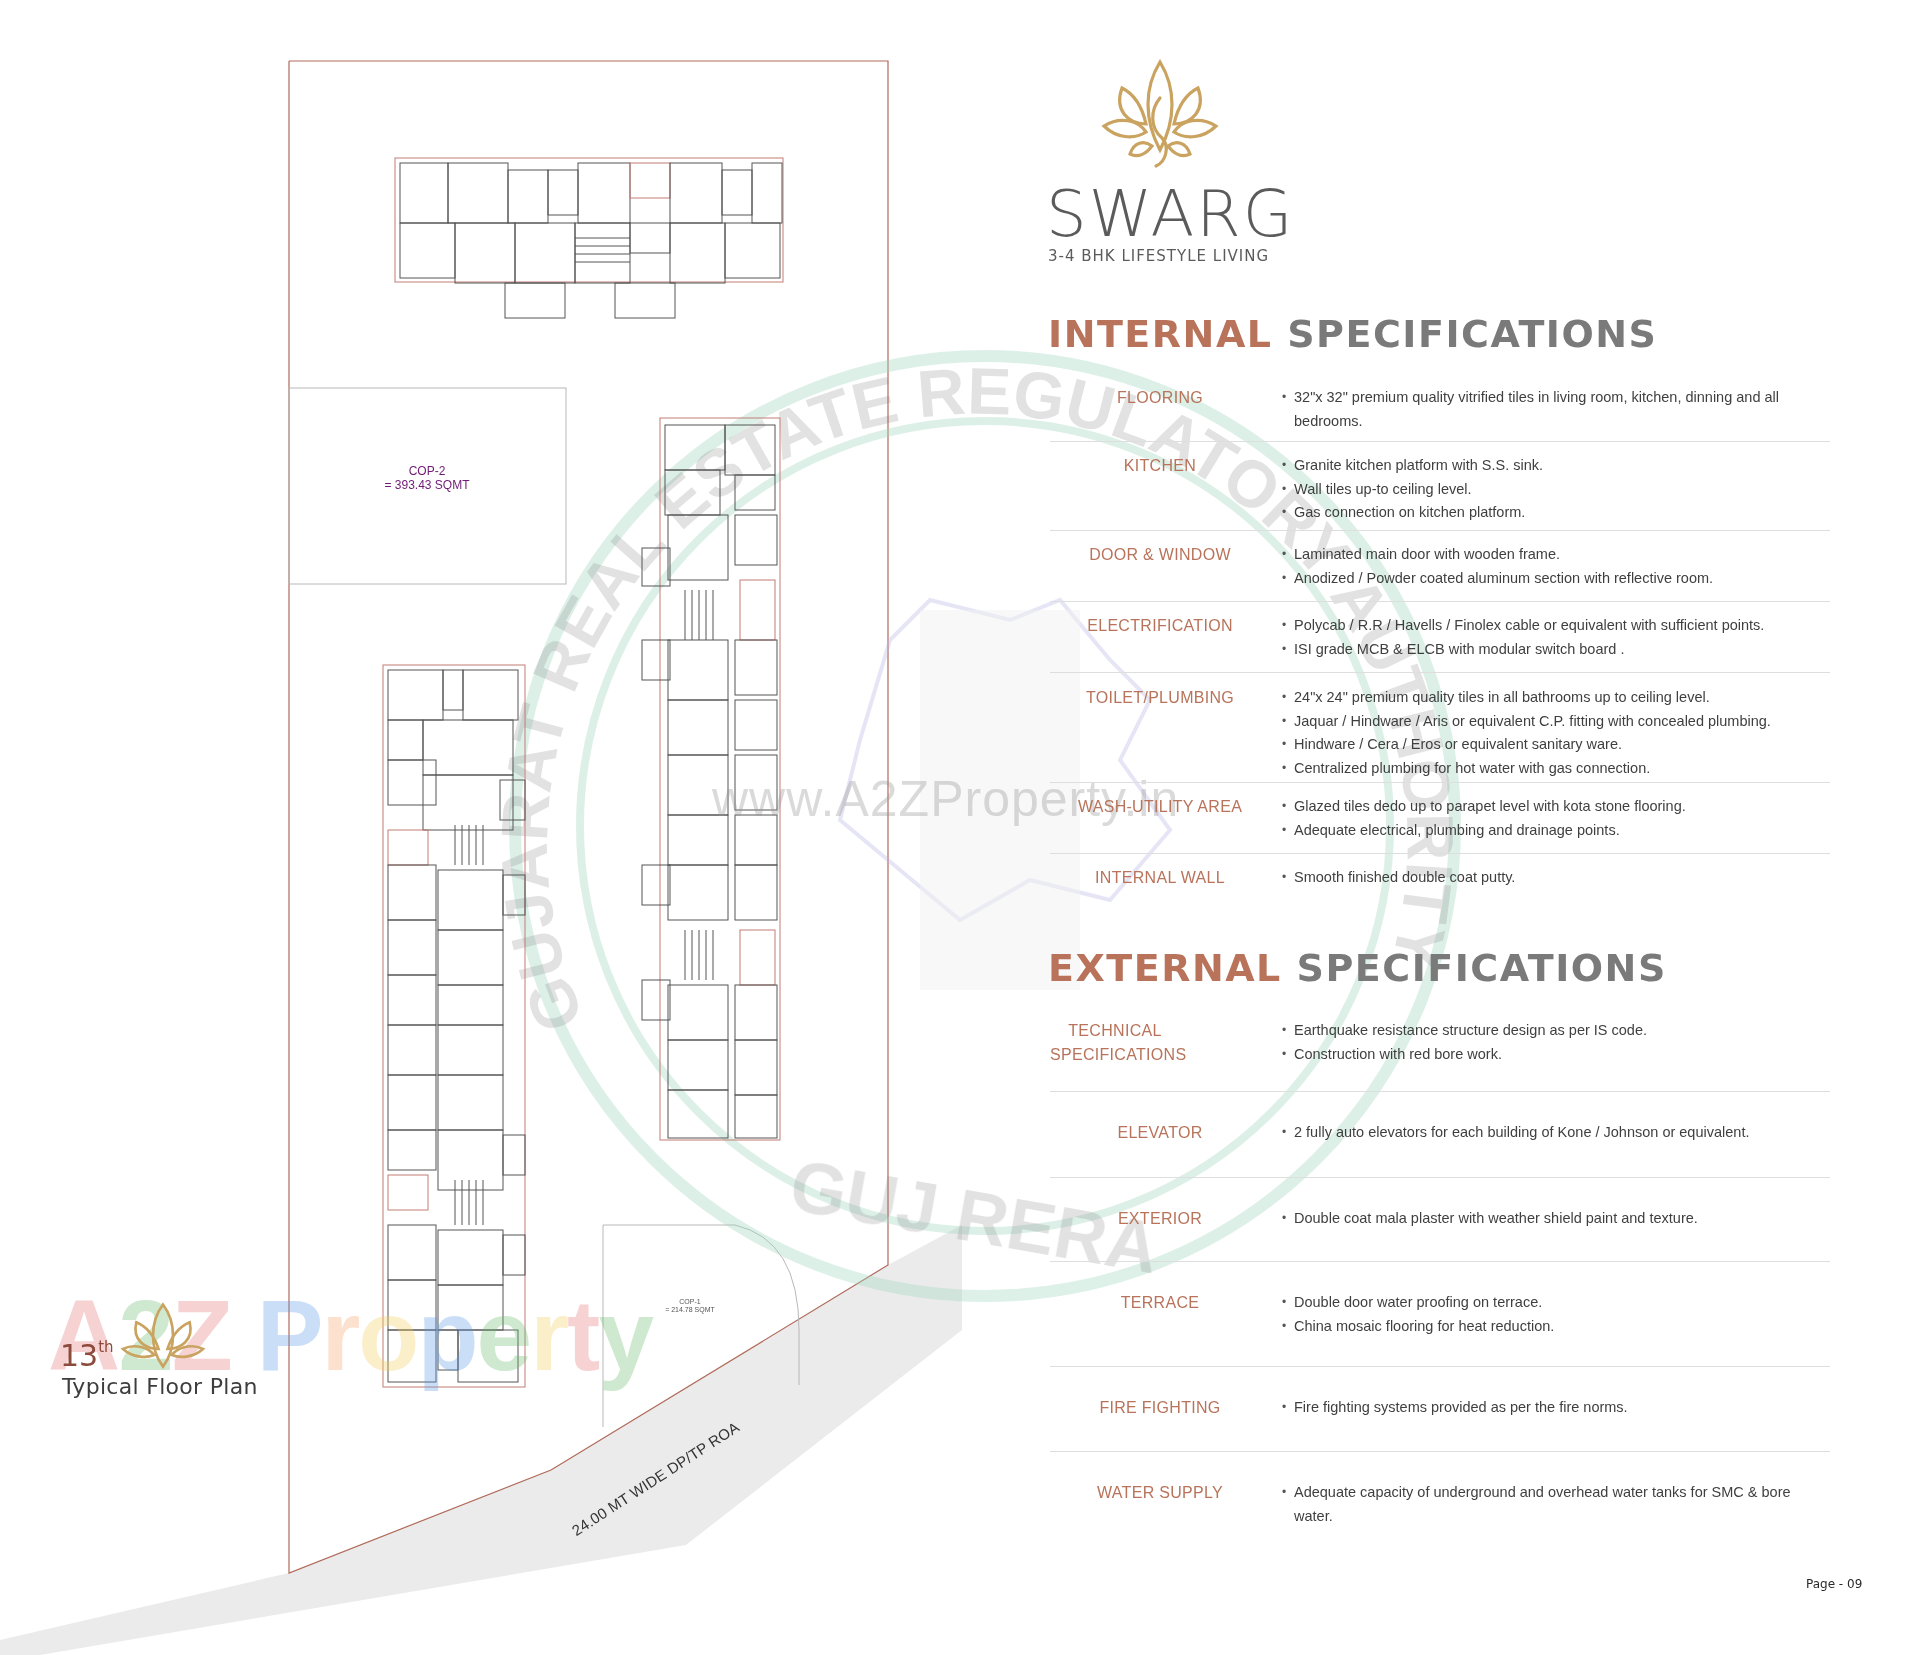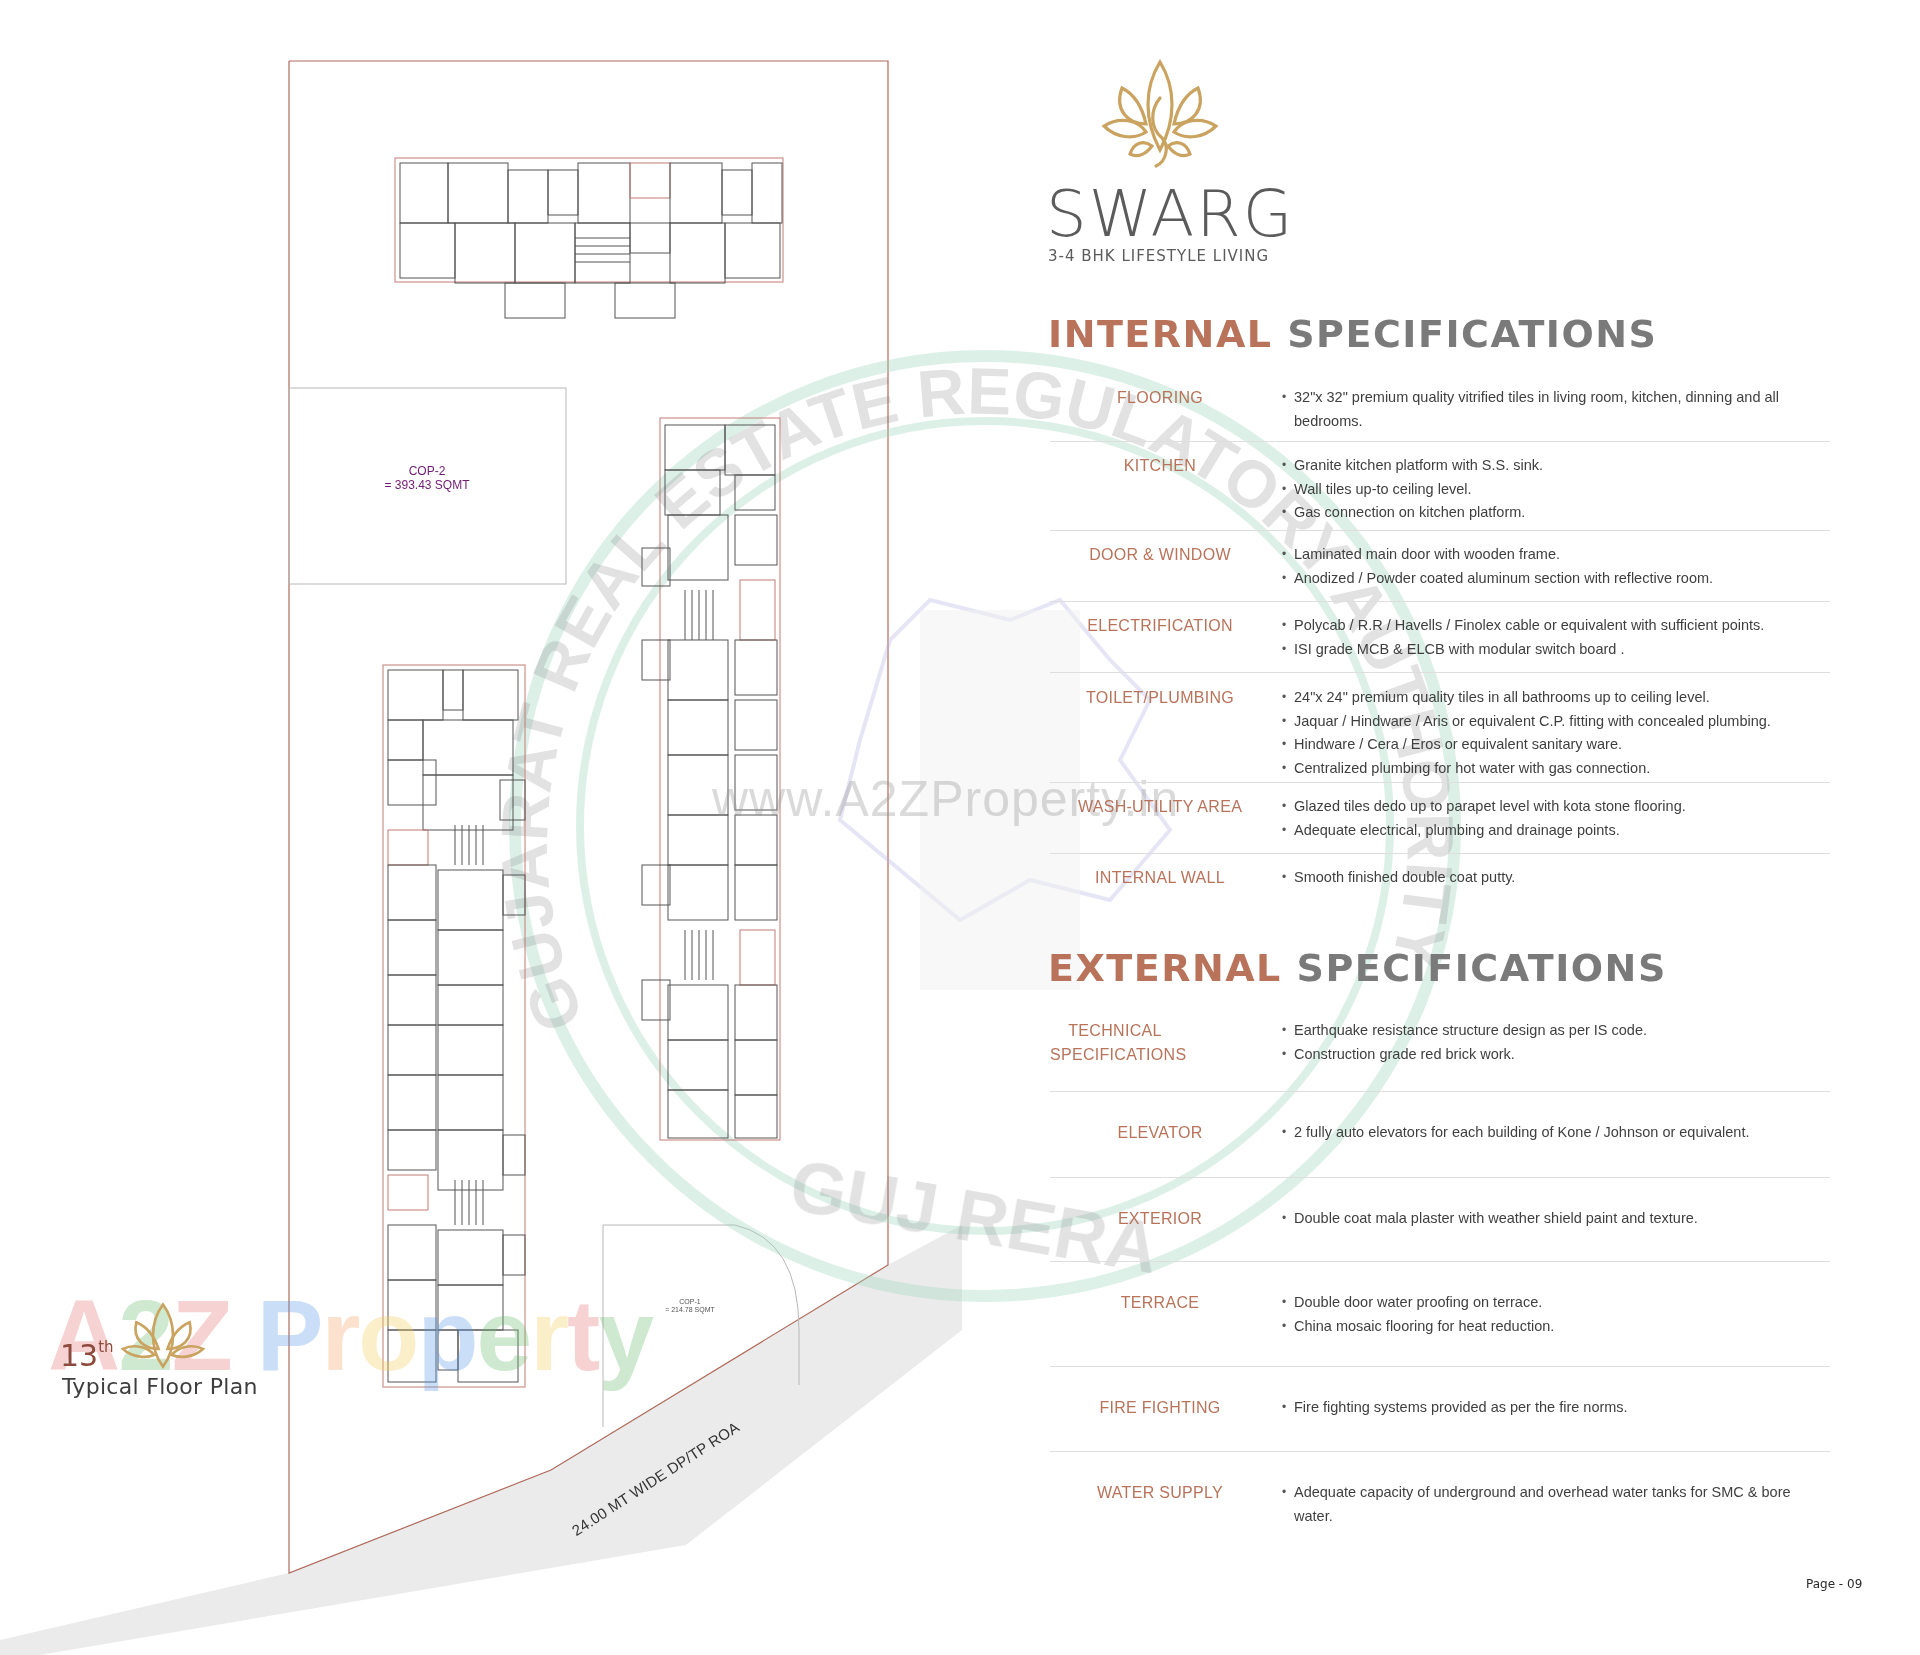--- a/index.html
+++ b/index.html
@@ -302,21 +302,21 @@
 
 <h2 class="section-title" style="top:949px;">
   <span class="accent">EXTERNAL</span>
   <span class="rest">SPECIFICATIONS</span>
 </h2>
 
 <div class="spec-row" style="top:1019px;">
   <div class="spec-label" style="width:130px;">TECHNICAL SPECIFICATIONS</div>
   <ul class="spec-items">
     <li>Earthquake resistance structure design as per IS code.</li>
-    <li>Construction grade red brick work.</li>
+    <li>Construction with red bore work.</li>
   </ul>
 </div>
 <div class="divider" style="top:1091px;"></div>
 
 <div class="spec-row" style="top:1121px;">
   <div class="spec-label">ELEVATOR</div>
   <ul class="spec-items">
     <li>2 fully auto elevators for each building of Kone / Johnson or equivalent.</li>
   </ul>
 </div>

